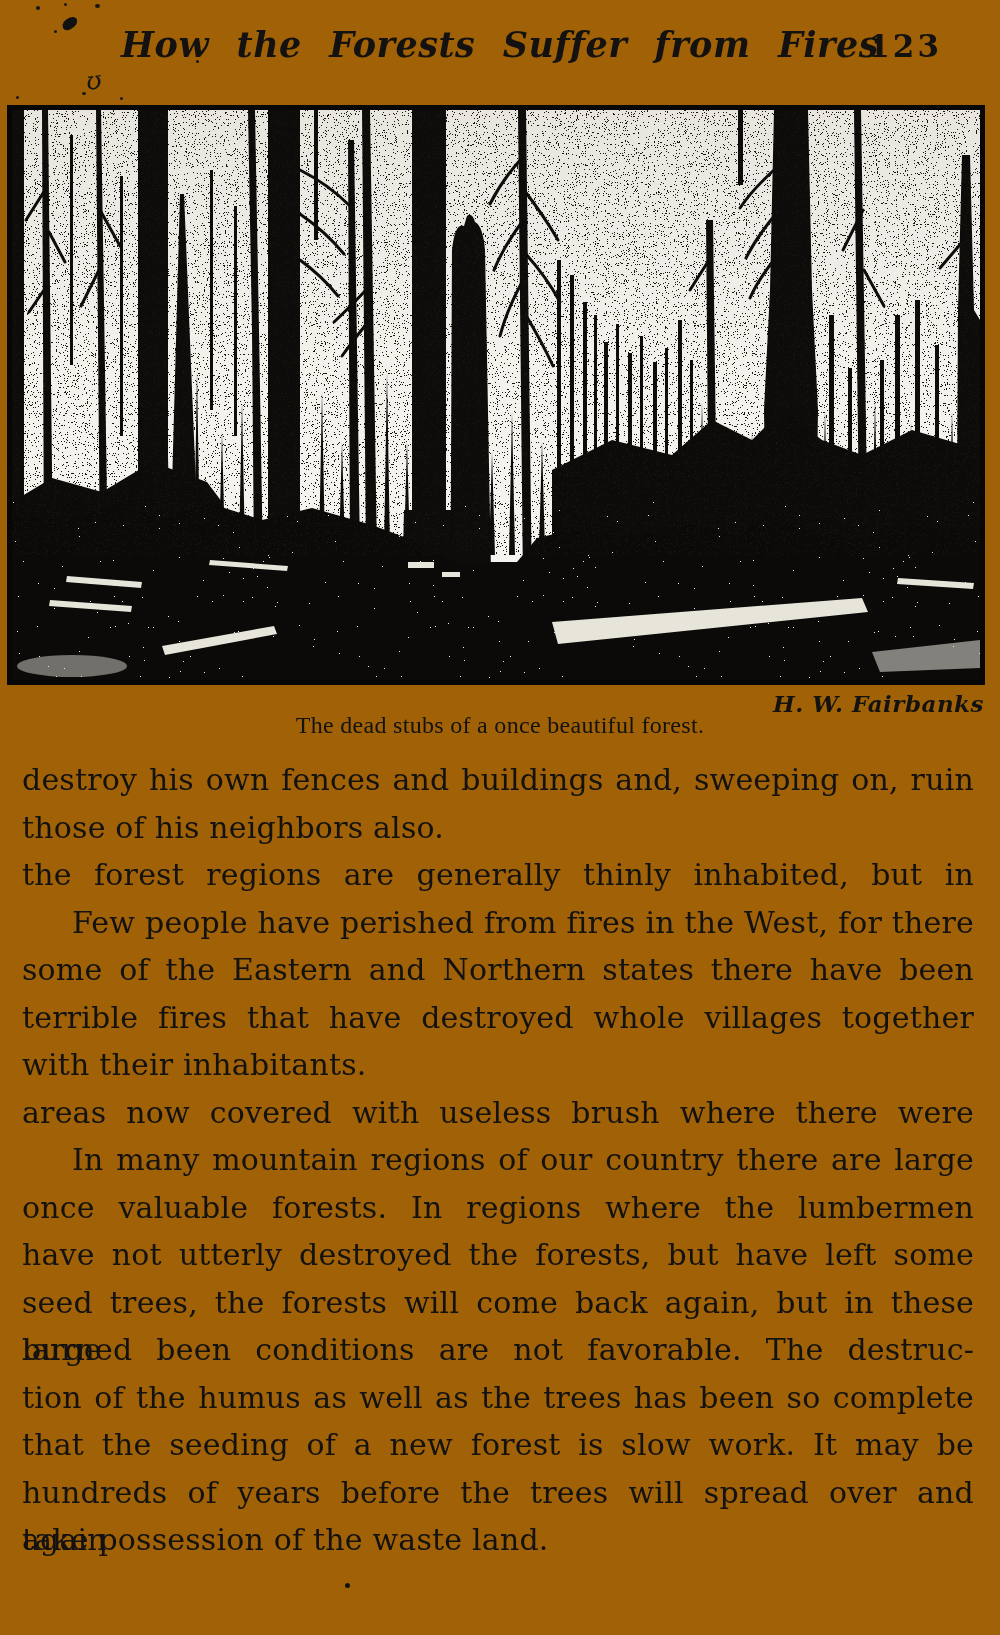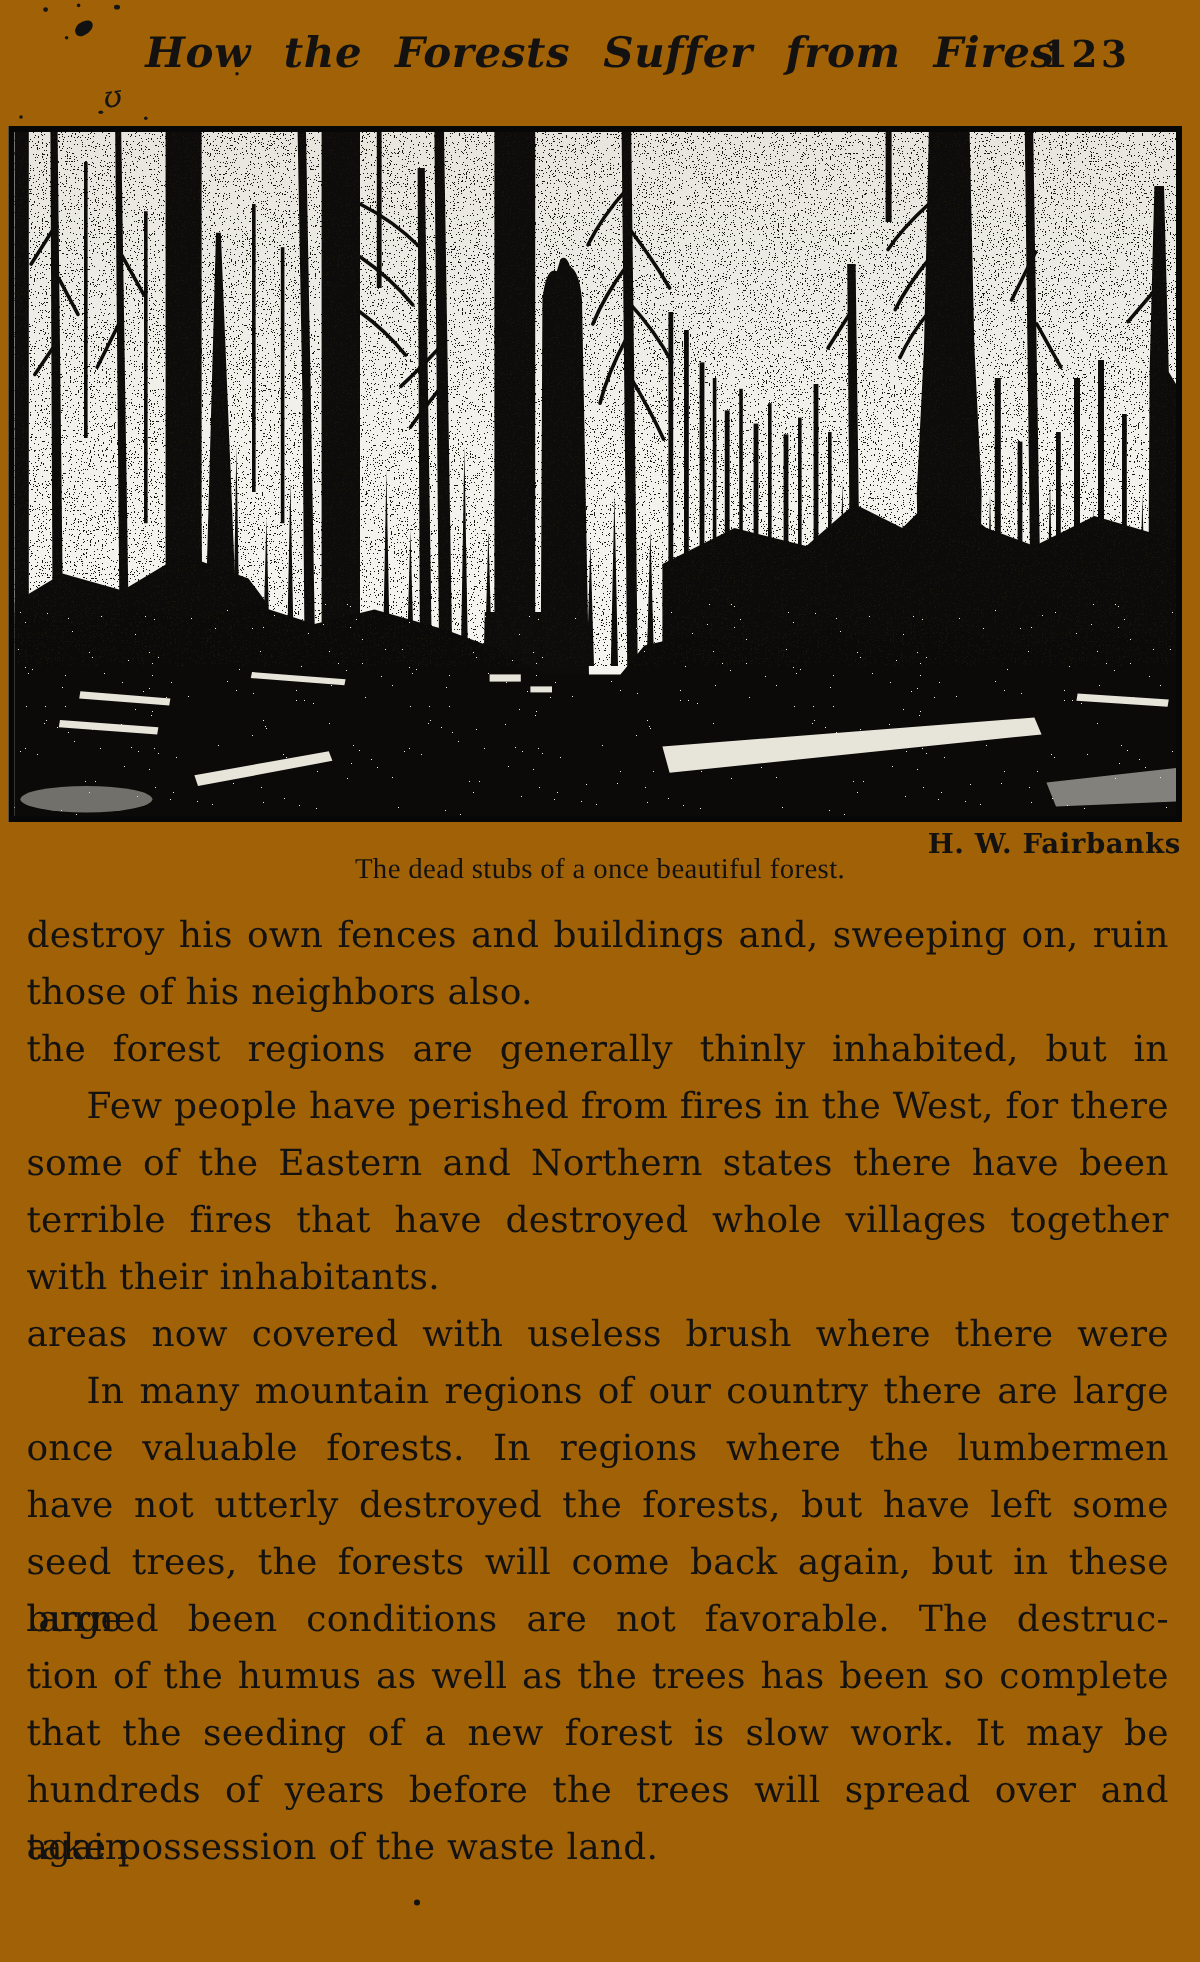--- a/index.html
+++ b/index.html
@@ -18,21 +18,21 @@
   .blob{position:absolute;background:#111;border-radius:62% 40% 68% 34%;transform:rotate(-22deg);}
   .smudge{position:absolute;left:86px;top:66px;font-size:25px;font-style:italic;color:#151515;
           transform:rotate(-8deg);}
   .end-dot{position:absolute;left:345px;top:1583px;width:5px;height:5px;background:#121212;border-radius:50%;}
 
   
   .photo{position:absolute;left:7px;top:105px;width:978px;height:580px;margin:0;
          border:5px solid #070707;box-sizing:border-box;background:#f2f1ec;}
   .photo svg{display:block;width:968px;height:570px;}
 
-  .credit{position:absolute;top:690px;right:16px;font-weight:700;
+  .credit{position:absolute;top:690px;right:16px;font-style:italic;font-weight:700;
           font-size:23px;letter-spacing:0.5px;text-align:center;}
   .caption{position:absolute;top:712px;left:20px;width:960px;text-align:center;
            font-size:24px;letter-spacing:0.3px;font-family:Liberation Serif, serif;}
 
   
   .bodytext{position:absolute;left:22px;top:756px;width:952px;font-size:30px;}
   .bodyline{height:47.5px;line-height:47.5px;text-align:justify;text-align-last:justify;
             white-space:normal;letter-spacing:0.2px;}
   .bodyline.last{text-align-last:left;}
   .bodyline.indent{text-indent:50px;}

